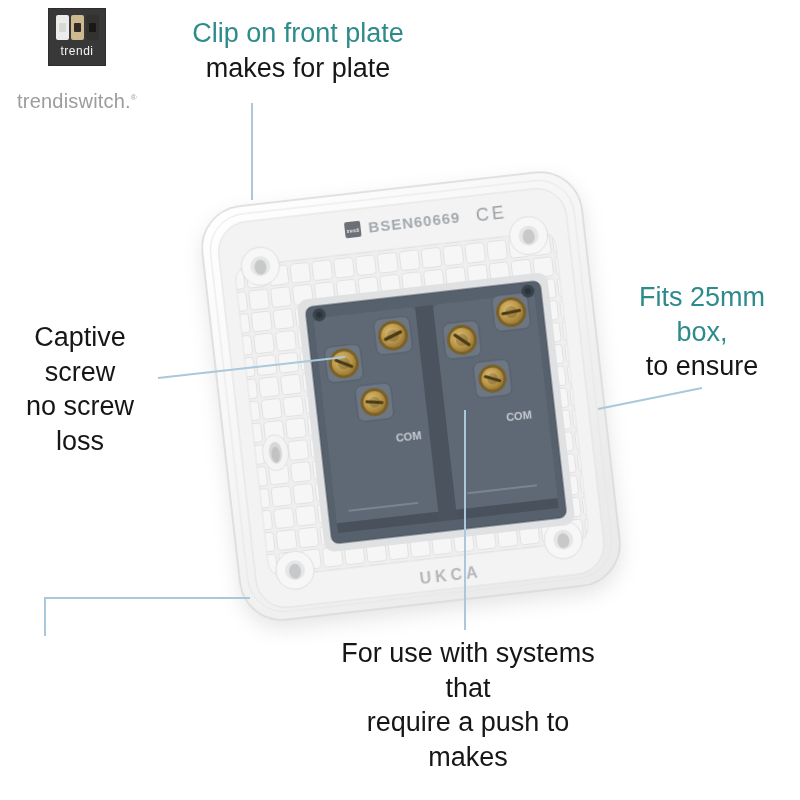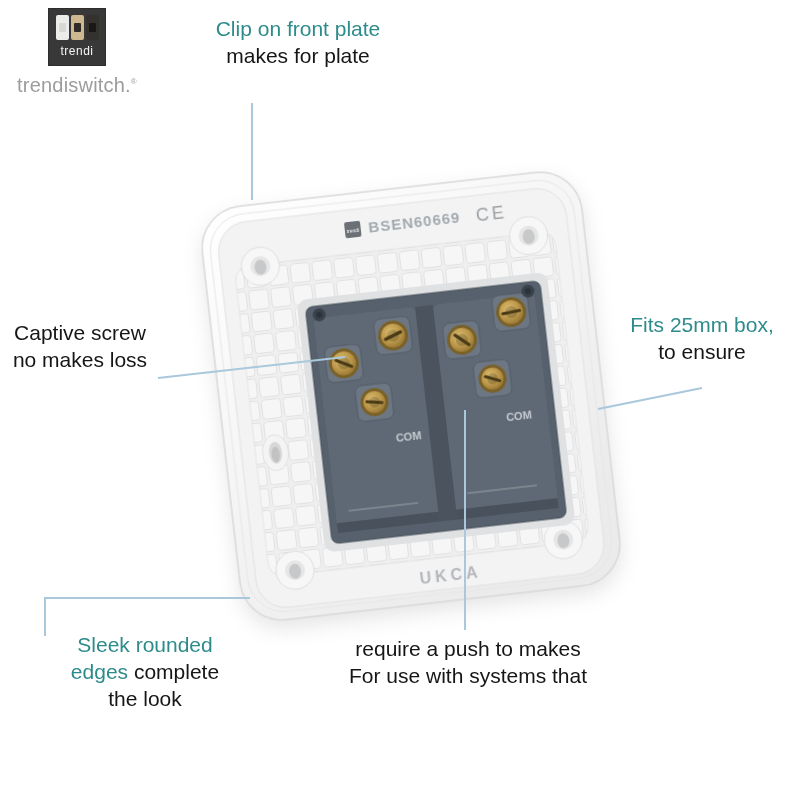--- a/index.html
+++ b/index.html
@@ -22,30 +22,30 @@
   .thumb{width:13px;height:25px;display:inline-block;border-radius:2px;position:relative;}
   .thumb::after{content:"";position:absolute;left:3px;top:8px;right:3px;bottom:8px;border-radius:1px;}
   .thumb-white{background:#ececea;}
   .thumb-white::after{background:#d8d8d4;}
   .thumb-gold{background:#cdb械;}
   .thumb-gold{background:#cdb88f;}
   .thumb-gold::after{background:#2f2c28;}
   .thumb-black{background:#34322f;}
   .thumb-black::after{background:#191816;}
   .logo-square-text{color:#f5f5f5;font-size:12px;letter-spacing:0.5px;margin-top:4px;}
-  .wordmark{margin-top:8px;color:#9c9c9c;font-size:20px;letter-spacing:0.2px;}
+  .wordmark{margin-top:24px;color:#9c9c9c;font-size:20px;letter-spacing:0.2px;}
   .wordmark sup{font-size:8px;color:#9c9c9c;}
 
   
-  .anno{position:absolute;font-size:21px;line-height:1.28;text-align:center;z-index:6;color:#161616;}
+  .anno{position:absolute;font-size:27px;line-height:1.28;text-align:center;z-index:6;color:#161616;}
   .hl{color:#2e8b8c;}
 
   .anno-top{left:178px;top:16px;width:240px;}
   .anno-left{left:0px;top:320px;width:160px;}
-  .anno-right{left:612px;top:312px;width:180px;}
+  .anno-right{left:612px;top:280px;width:180px;}
   .anno-bl{left:50px;top:632px;width:190px;}
   .anno-bc{left:328px;top:636px;width:280px;}
 
   
   .product-wrap{
     position:absolute;left:216px;top:184px;width:390px;height:424px;
     transform:rotate(-6.5deg);transform-origin:50% 50%;
     z-index:1;
   }
   .product-wrap svg{filter:drop-shadow(0 8px 10px rgba(0,0,0,0.10));}
@@ -74,37 +74,32 @@
     </div>
   </div>
 
   <div class="anno anno-top">
     <div><span class="hl">Clip on front plate</span></div>
     <div>makes for plate</div>
   </div>
 
   <div class="anno anno-left">
     <div>Captive screw</div>
-    <div>no makes loss</div>
+    <div>no screw loss</div>
   </div>
 
   <div class="anno anno-right">
     <div><span class="hl">Fits 25mm box,</span></div>
     <div>to ensure</div>
   </div>
 
-  <div class="anno anno-bl">
-    <div><span class="hl">Sleek rounded</span></div>
-    <div><span class="hl">edges</span><span> complete</span></div>
-    <div>the look</div>
-  </div>
 
   <div class="anno anno-bc">
+    <div>For use with systems that</div>
     <div>require a push to makes</div>
-    <div>For use with systems that</div>
   </div>
 
   <div class="product-wrap">
     <svg width="390" height="424" viewBox="0 0 390 424">
       <defs>
         <linearGradient id="plateGrad" x1="0%" y1="0%" x2="60%" y2="100%">
           <stop offset="0%" stop-color="#ffffff"></stop>
           <stop offset="100%" stop-color="#ebebeb"></stop>
         </linearGradient>
         <radialGradient id="brassGrad" cx="40%" cy="35%" r="75%">

